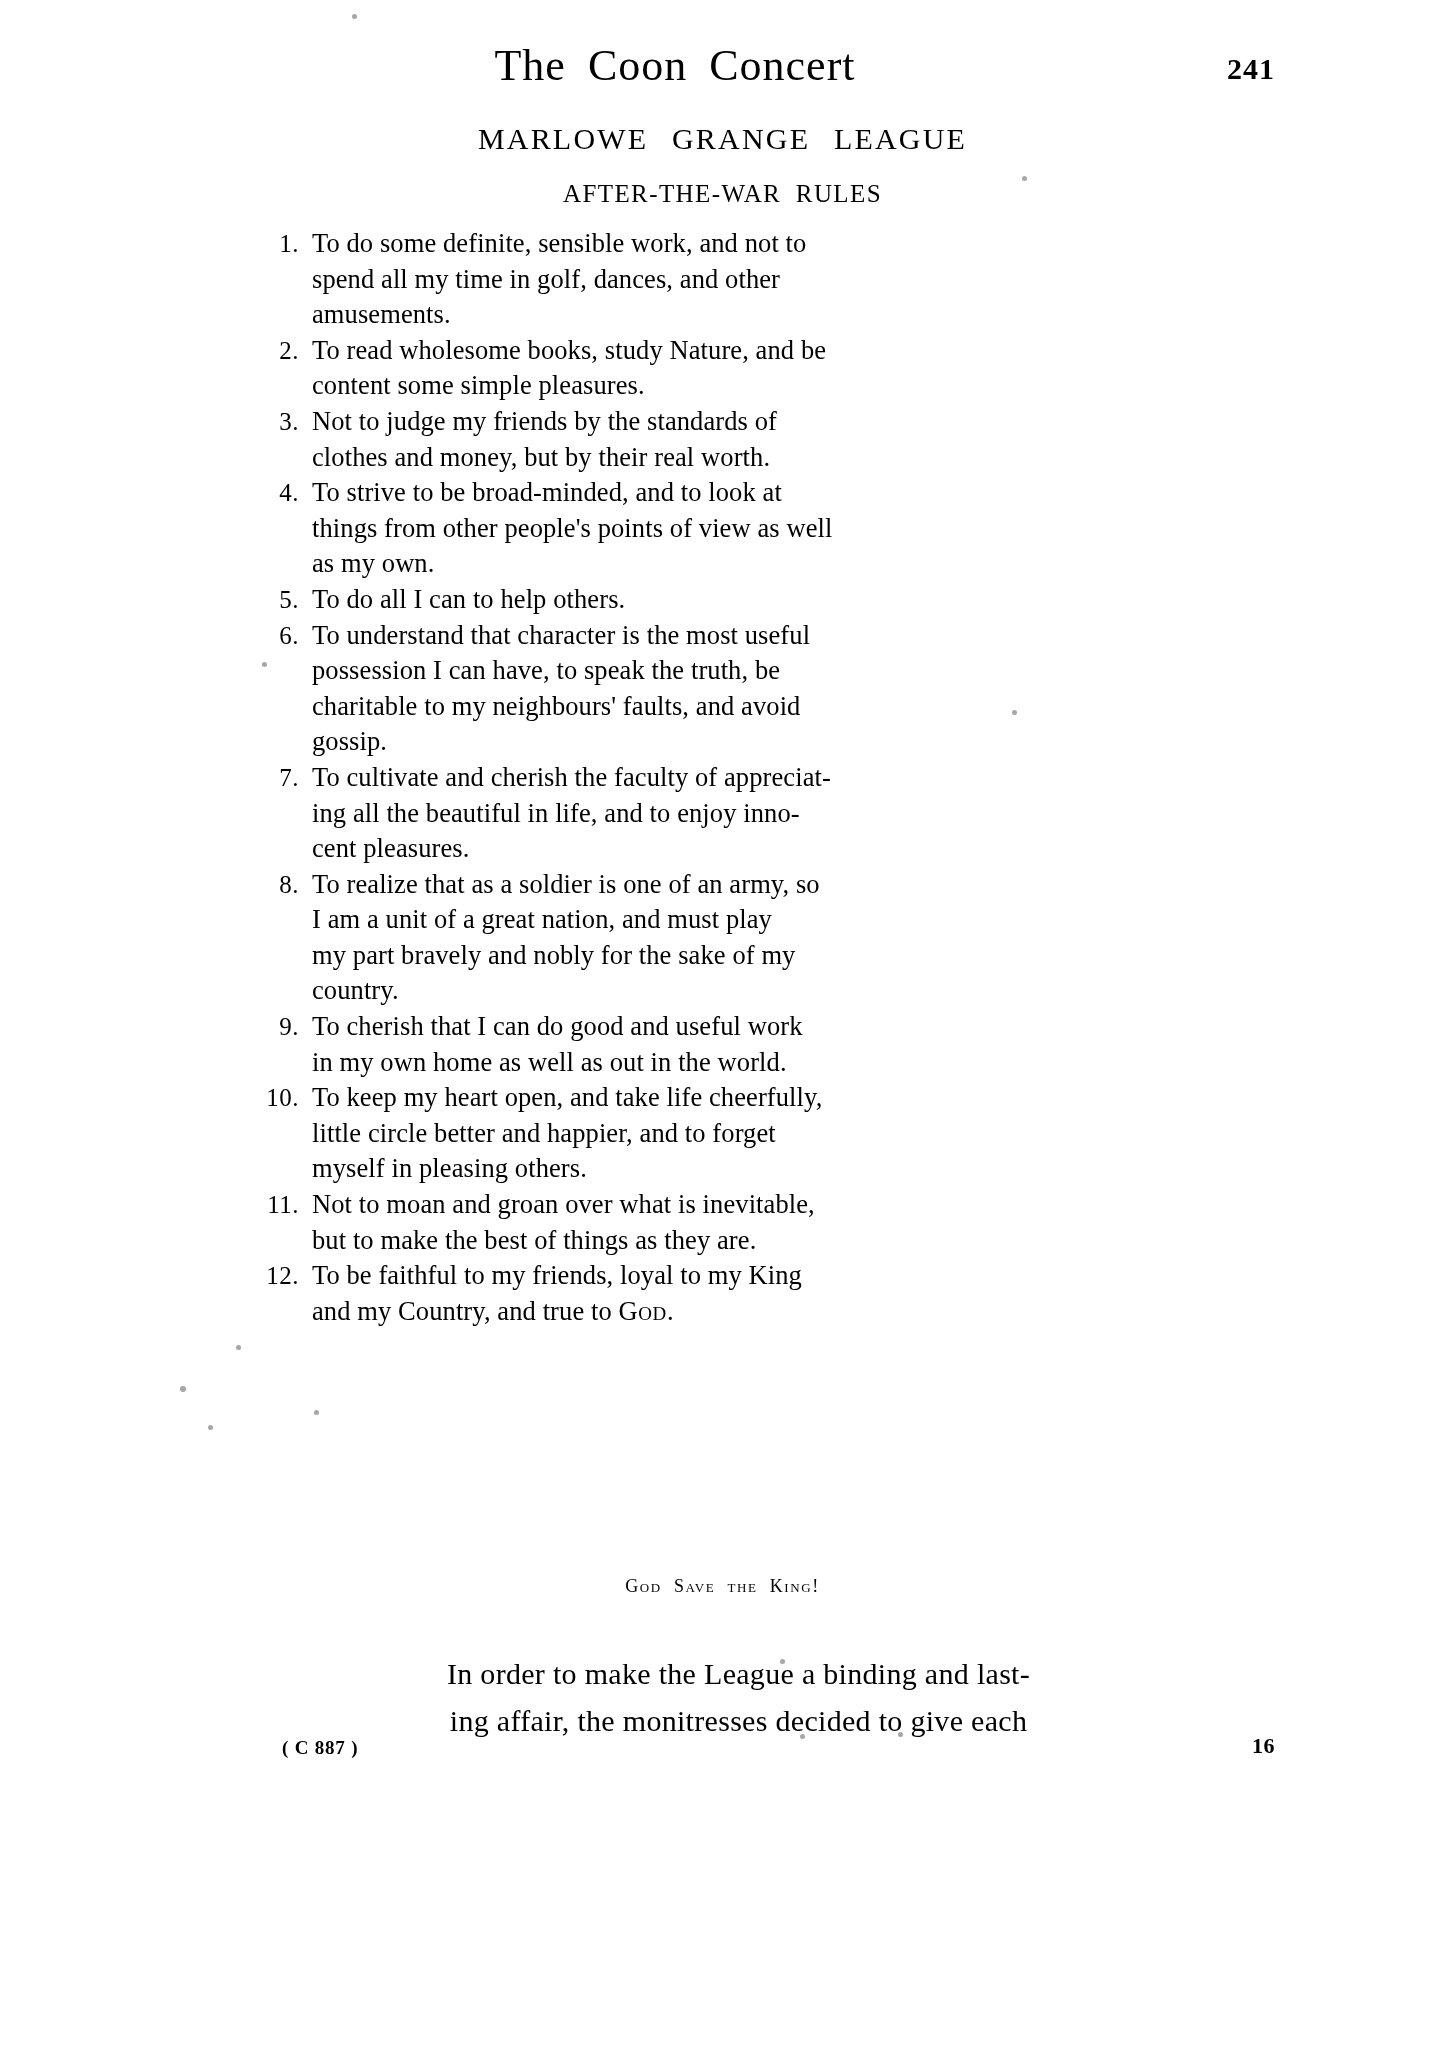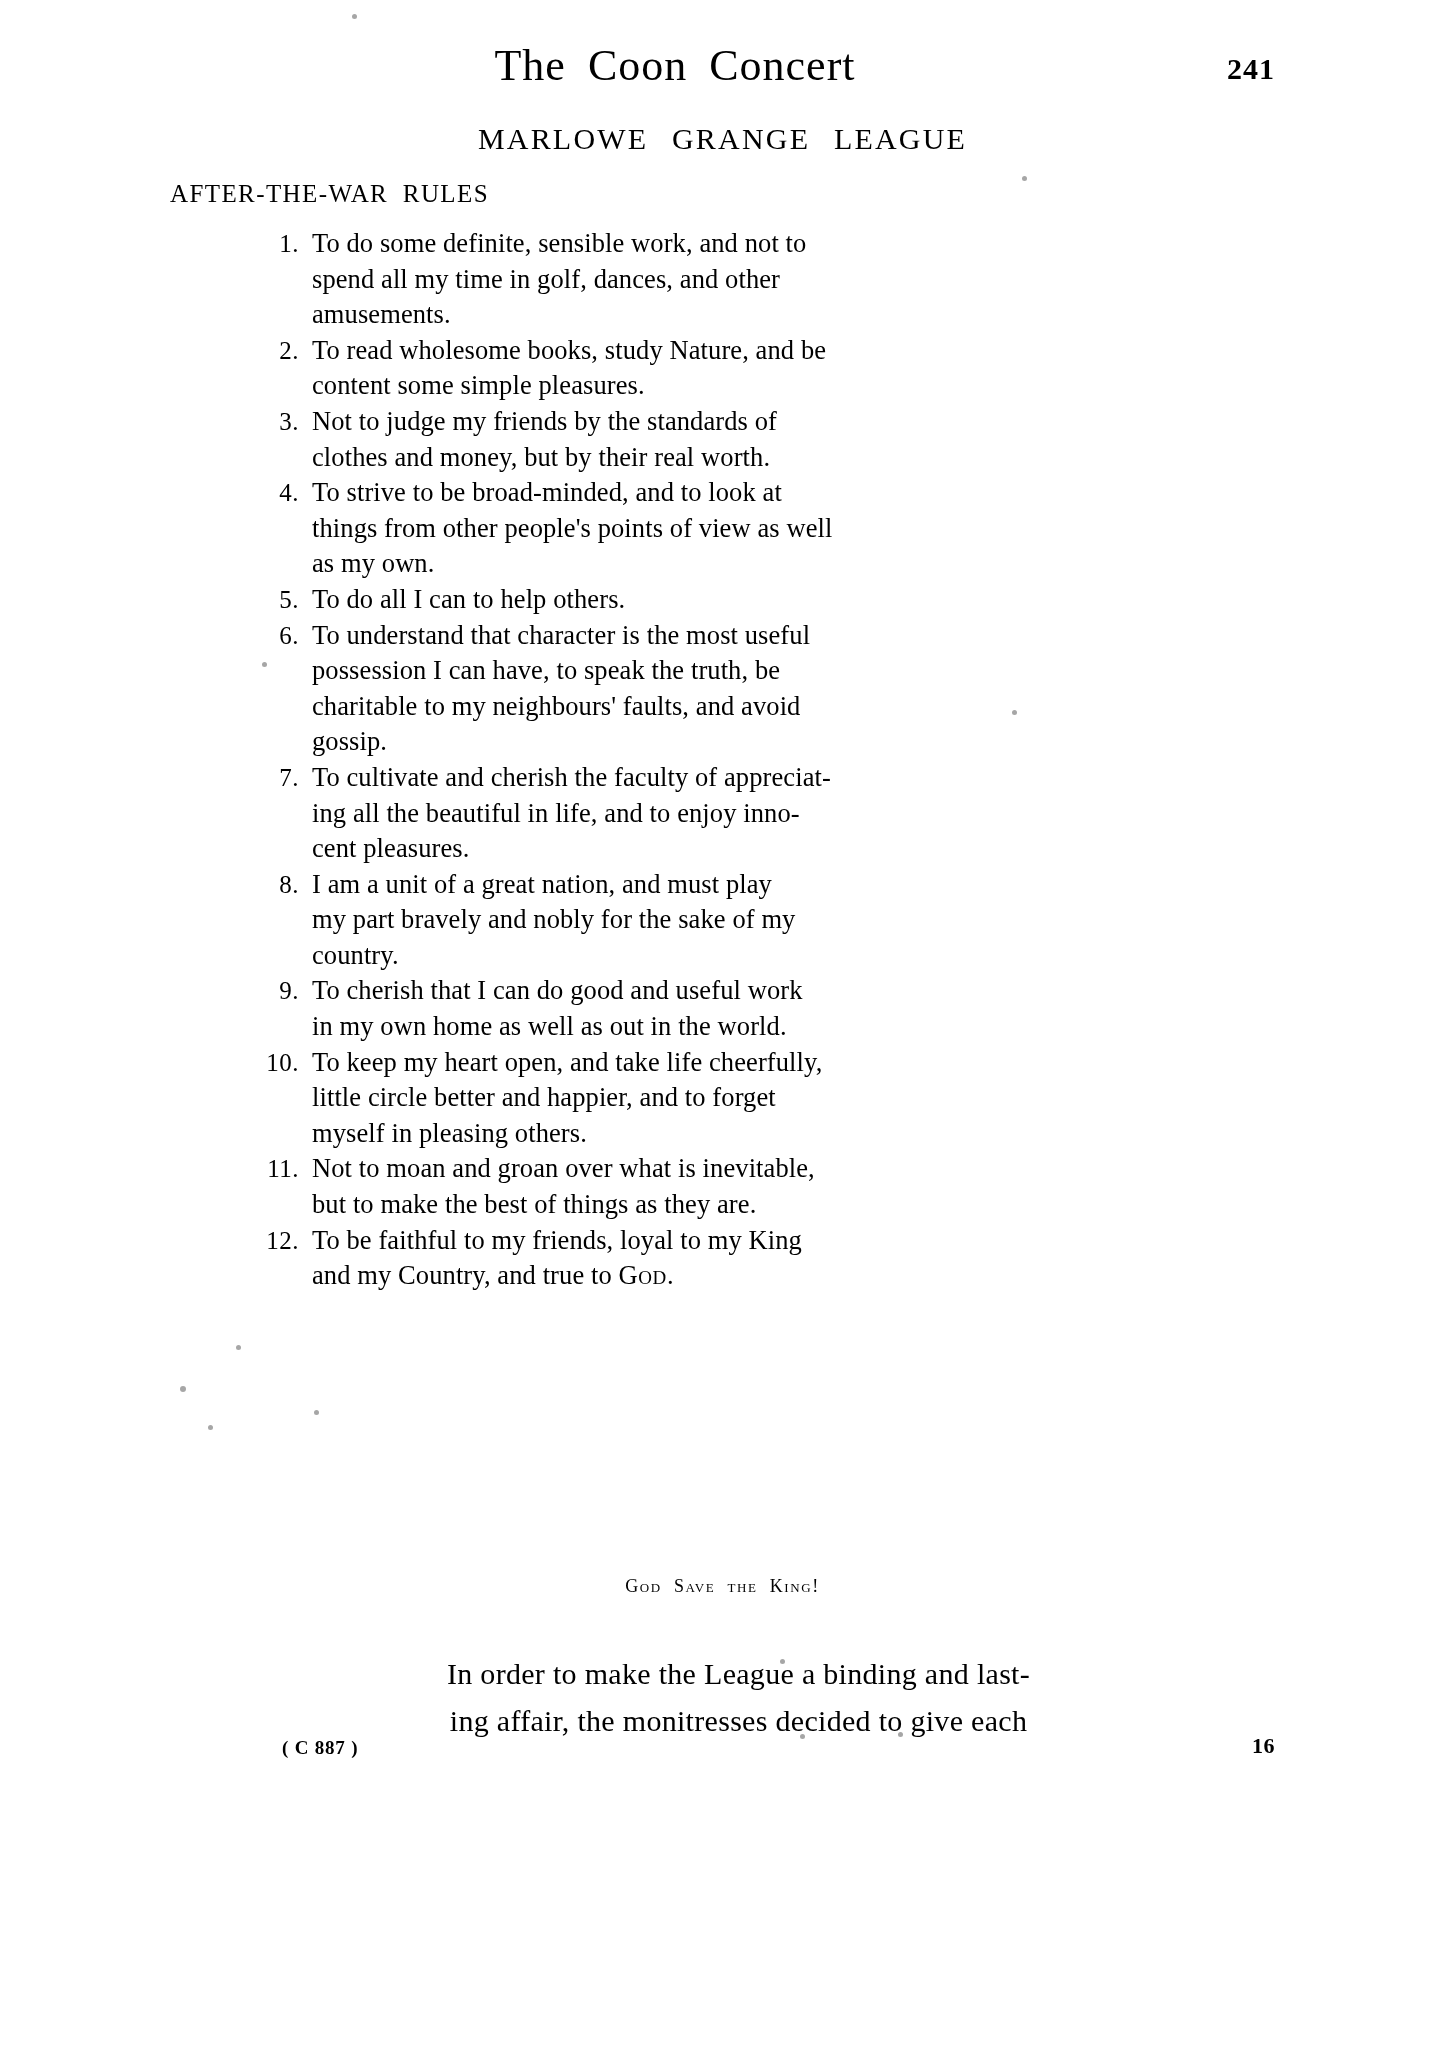--- a/index.html
+++ b/index.html
@@ -60,20 +60,21 @@
     font-size: 30px;
     letter-spacing: 2.2px;
     word-spacing: 14px;
     white-space: nowrap;
   }
   .rules-heading {
     position: absolute;
     left: 170px;
     top: 180px;
     width: 1105px;
+    text-align: center;
     font-size: 25px;
     letter-spacing: 1.4px;
     word-spacing: 7px;
     white-space: nowrap;
   }
   
   .rules-list {
     position: absolute;
     left: 258px;
     top: 226px;
@@ -227,20 +228,21 @@
         <div class="rule-num">7.</div>
         <div class="rule-text">
           <span>To cultivate and cherish the faculty of appreciat-</span>
           <span>ing all the beautiful in life, and to enjoy inno-</span>
           <span class="lastline">cent pleasures.</span>
         </div>
       </div>
       <div class="rule-item">
         <div class="rule-num">8.</div>
         <div class="rule-text">
+          <span>To realize that as a soldier is one of an army, so</span>
           <span>I am a unit of a great nation, and must play</span>
           <span>my part bravely and nobly for the sake of my</span>
           <span class="lastline">country.</span>
         </div>
       </div>
       <div class="rule-item">
         <div class="rule-num">9.</div>
         <div class="rule-text">
           <span>To cherish that I can do good and useful work</span>
           <span class="lastline">in my own home as well as out in the world.</span>

